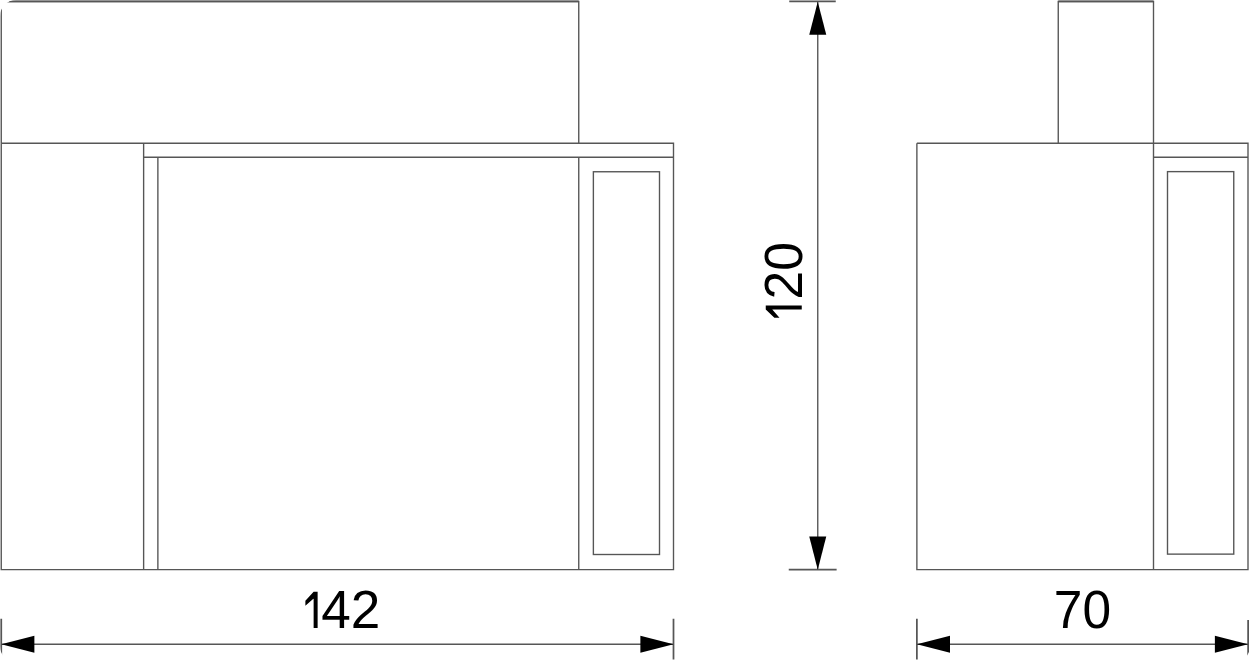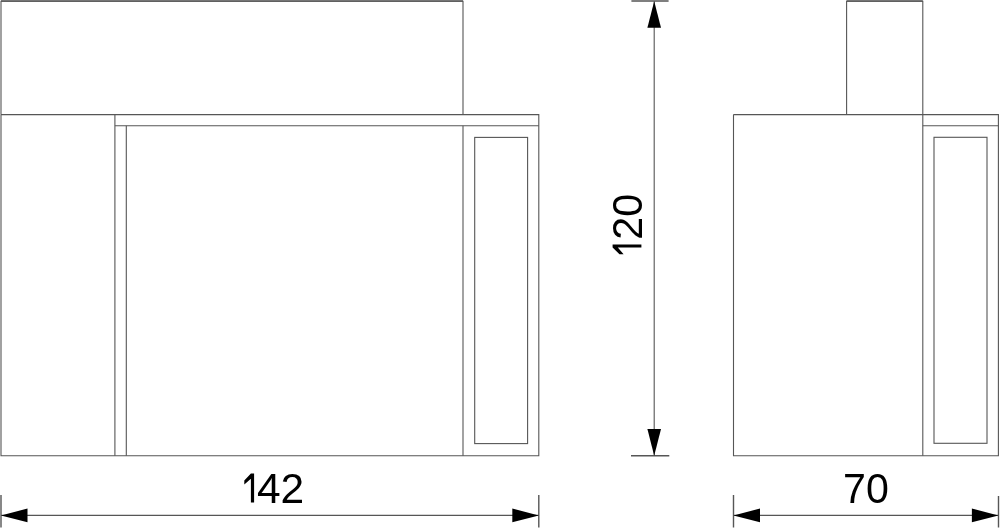--- a/index.html
+++ b/index.html
@@ -1,16 +1,16 @@
 <!DOCTYPE html>
 <html><head>
 <meta charset="utf-8">
 <style>
   html,body{margin:0;padding:0;background:#ffffff;}
-  #canvas{width:1000px;height:530px;position:relative;overflow:hidden;}
+  #canvas{width:1000px;height:530px;position:relative;overflow:hidden;border-radius:13px;}
   svg{display:block;}
   text{font-family:"Liberation Sans", sans-serif;fill:#000000;}
 </style>
 </head>
 <body>
 <div id="canvas">
 <svg width="1000" height="530" viewBox="0 0 1000 530">
   <g fill="none" stroke="#565656" stroke-width="1.1">
 
     <g>

